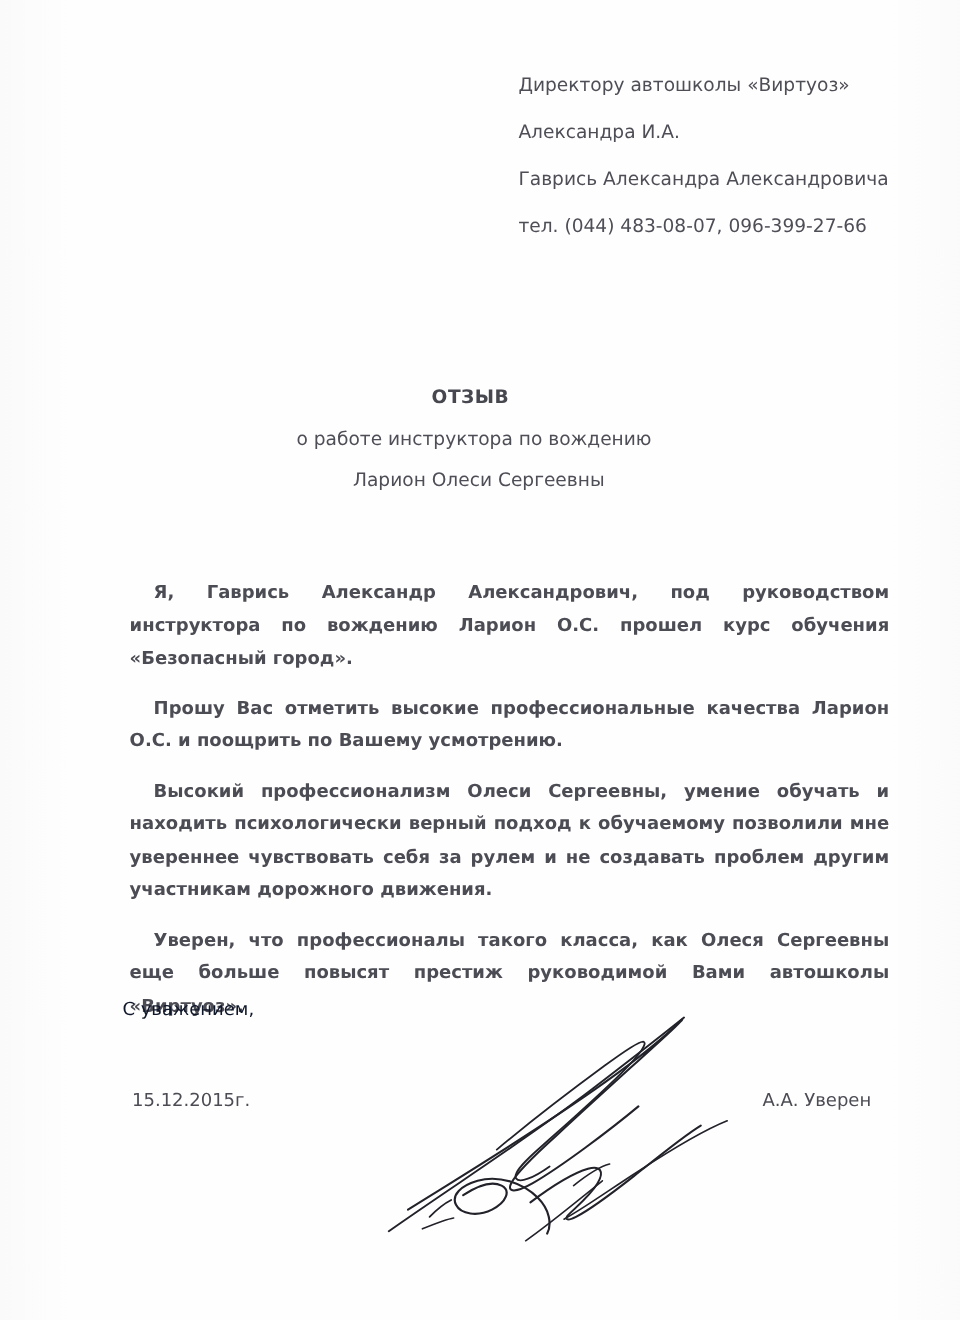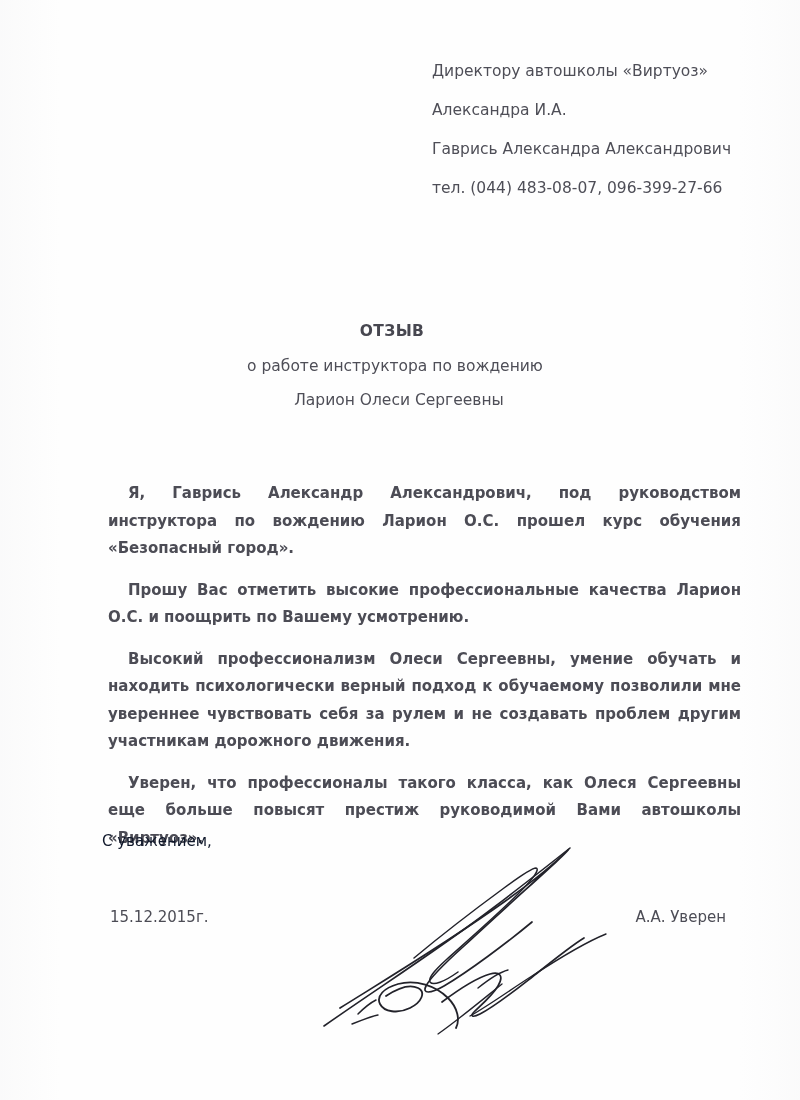--- a/index.html
+++ b/index.html
@@ -128,21 +128,21 @@
 <body>
 
 <div class="page">
 
   <div class="scan-noise left"></div>
   <div class="scan-noise right"></div>
 
   <div class="addressee">
     <div class="line">Директору автошколы «Виртуоз»</div>
     <div class="line">Александра И.А.</div>
-    <div class="line">Гаврись Александра Александрович</div>
+    <div class="line">Гаврись Александра Александровича</div>
     <div class="line">тел. (044) 483-08-07,  096-399-27-66</div>
   </div>
 
   <div class="title-block">
     <div class="doc-title">ОТЗЫВ</div>
     <div class="subtitle-1">о работе инструктора по вождению</div>
     <div class="subtitle-2">Ларион Олеси Сергеевны</div>
   </div>
 
   <div class="body-text">

